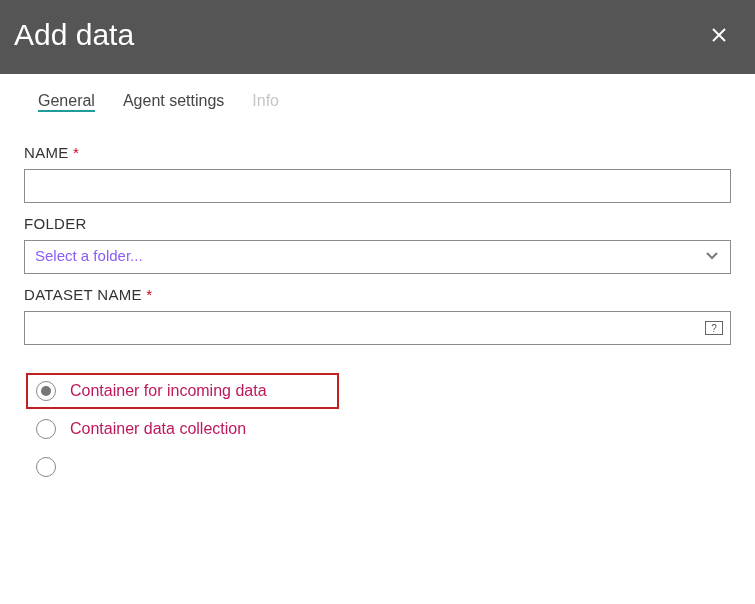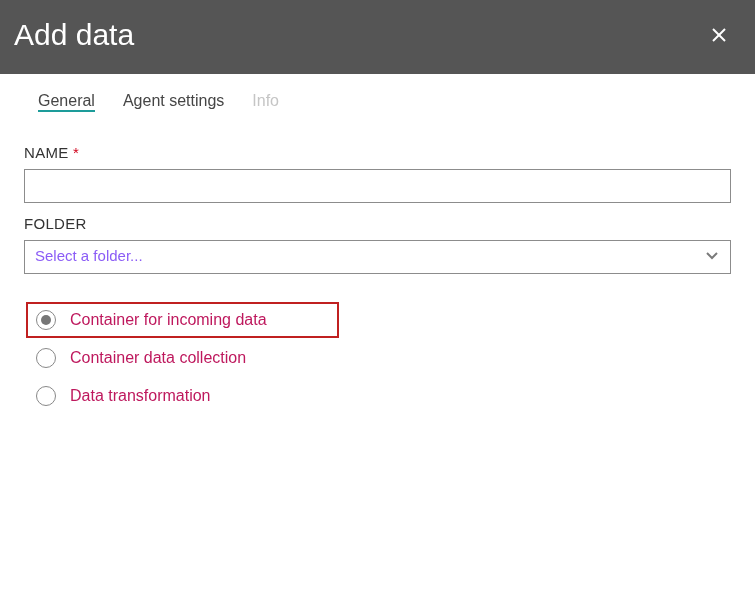--- a/index.html
+++ b/index.html
@@ -199,37 +199,48 @@
     <div class="select-wrap">
       <div class="select-input">
         <span>Select a folder...</span>
         <svg class="chev" viewBox="0 0 16 16">
           <polyline points="3,6 8,11 13,6"></polyline>
         </svg>
       </div>
     </div>
   </div>
 
+  <div class="field">
+    <div class="field-label">
+      <span>DATASET NAME</span>
+      <span class="req">*</span>
+    </div>
+    <div class="input-with-help">
+      <input type="text" class="text-input" value="" style="">
+      <div class="help-badge">
+        <span>?</span>
+      </div>
+    </div>
+  </div>
 
   <div class="radio-group-wrap">
     <div class="radio-group">
 
       <div class="radio-row highlight">
         <div class="radio-circle">
           <div class="radio-dot"></div>
         </div>
         <div class="radio-label">Container for incoming data</div>
       </div>
 
       <div class="radio-row">
         <div class="radio-circle"></div>
         <div class="radio-label">Container data collection</div>
       </div>
 
       <div class="radio-row">
         <div class="radio-circle"></div>
-        <div class="radio-label">Data transformation</div>
       </div>
 
     </div>
   </div>
 
 </div>
 
 </body></html>

